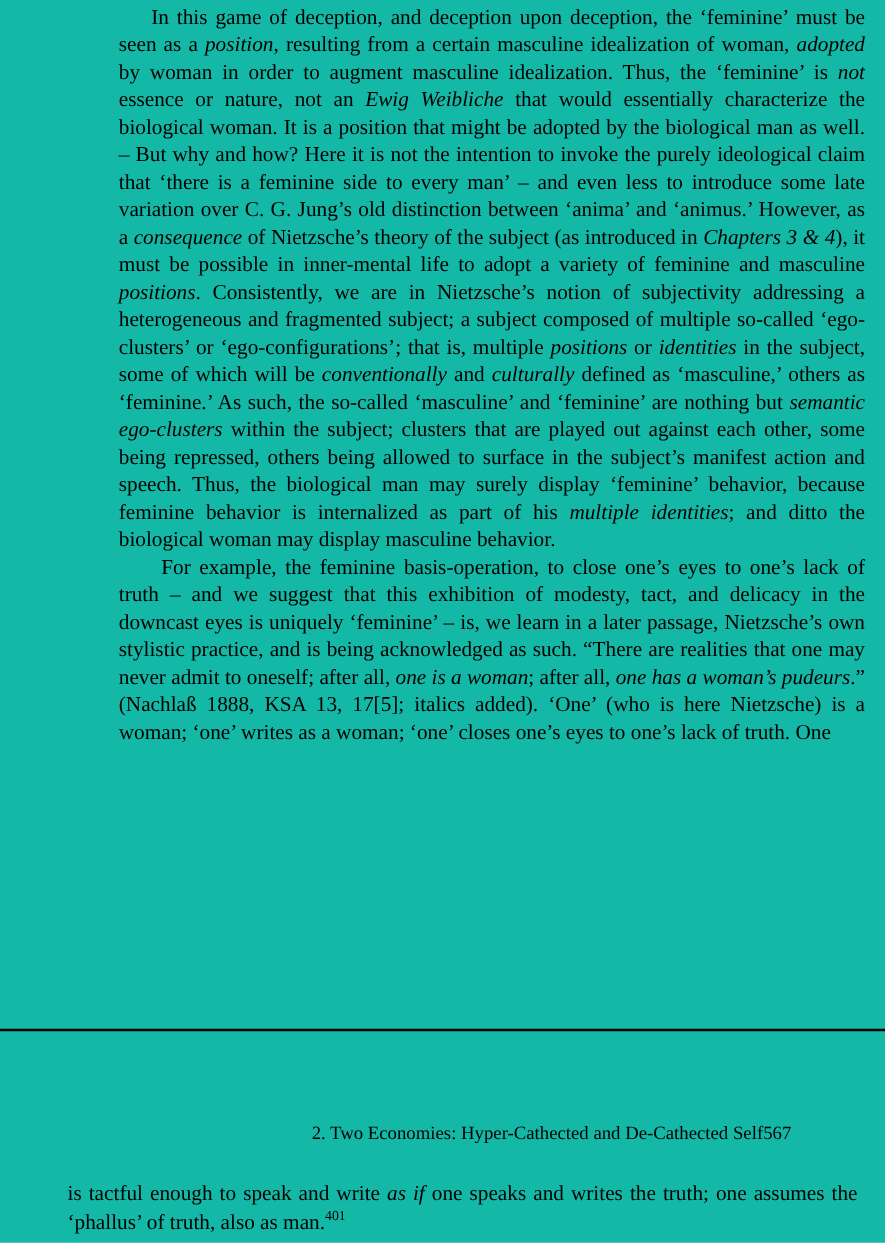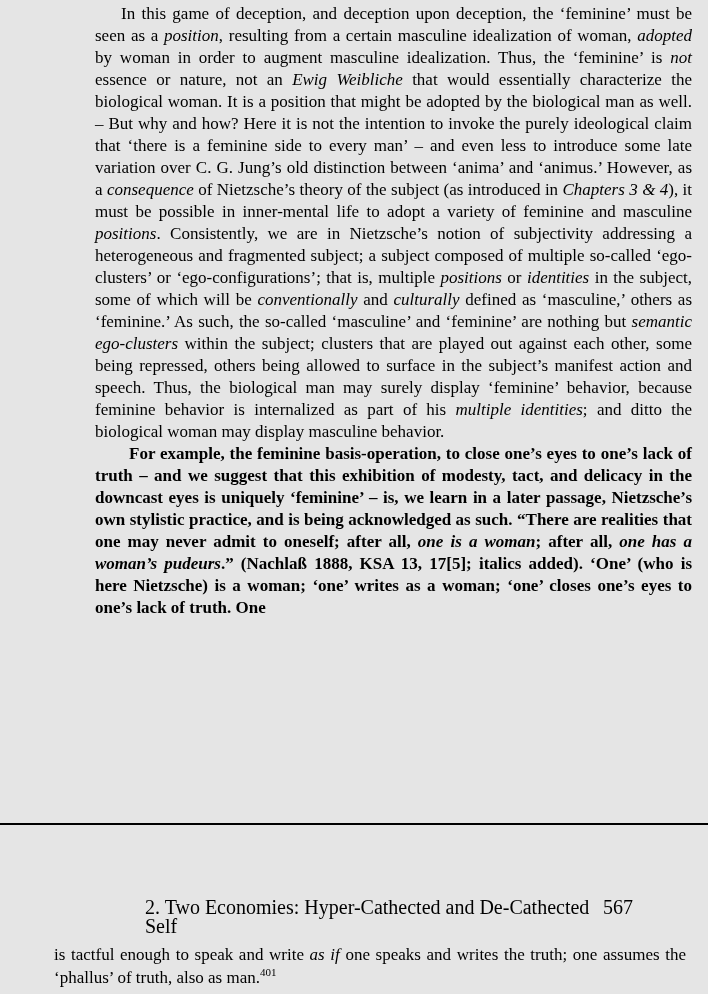--- a/index.html
+++ b/index.html
@@ -8,38 +8,37 @@
     height: 994px;
     background: #ffffff;
     position: relative;
     overflow: hidden;
     font-family: "Liberation Serif", "DejaVu Serif", serif;
     color: #000000;
   }
   .page {
     position: absolute;
     inset: 0;
-    background: #e5e5e5;
+    background: #14b8a6;
   }
   .body-text {
     position: absolute;
     left: 95px;
     top: 3px;
     width: 597px;
     font-size: 17px;
     line-height: 22px;
     text-align: justify;
   }
   .body-text p {
     margin: 0;
     text-indent: 26px;
   }
   .body-text p.para-2 {
     text-indent: 34px;
-    font-weight: bold;
   }
   .it { font-style: italic; }
   sup.fn {
     font-size: 11px;
     line-height: 0;
     vertical-align: super;
   }
   .divider {
     position: absolute;
     left: 0;
@@ -47,23 +46,23 @@
     width: 708px;
     height: 2px;
     background: #000000;
   }
   .running-header {
     position: absolute;
     left: 145px;
     top: 898px;
     width: 488px;
     display: flex;
-    justify-content: space-between;
+    justify-content: flex-end;
     align-items: baseline;
-    font-size: 20px;
+    font-size: 15px;
     line-height: 19px;
   }
   .continuation {
     position: absolute;
     left: 50px;
     top: 939px;
     width: 640px;
     font-size: 17px;
     line-height: 23px;
     text-align: justify;

